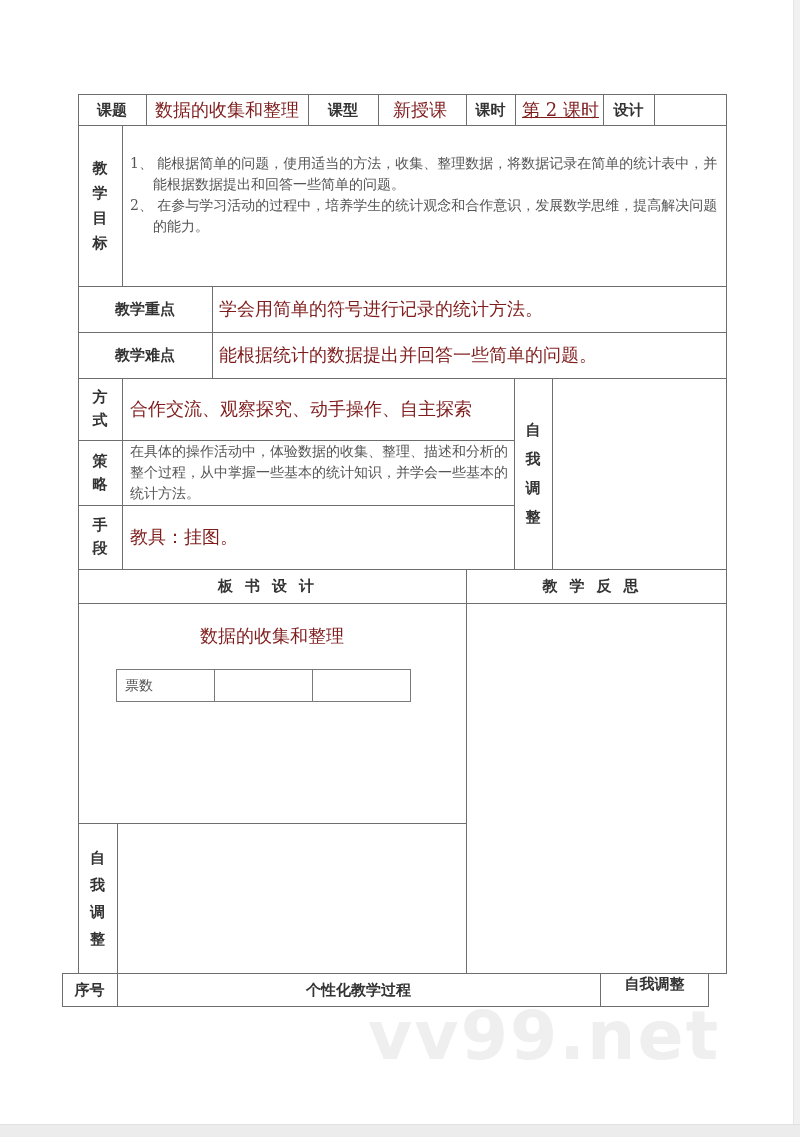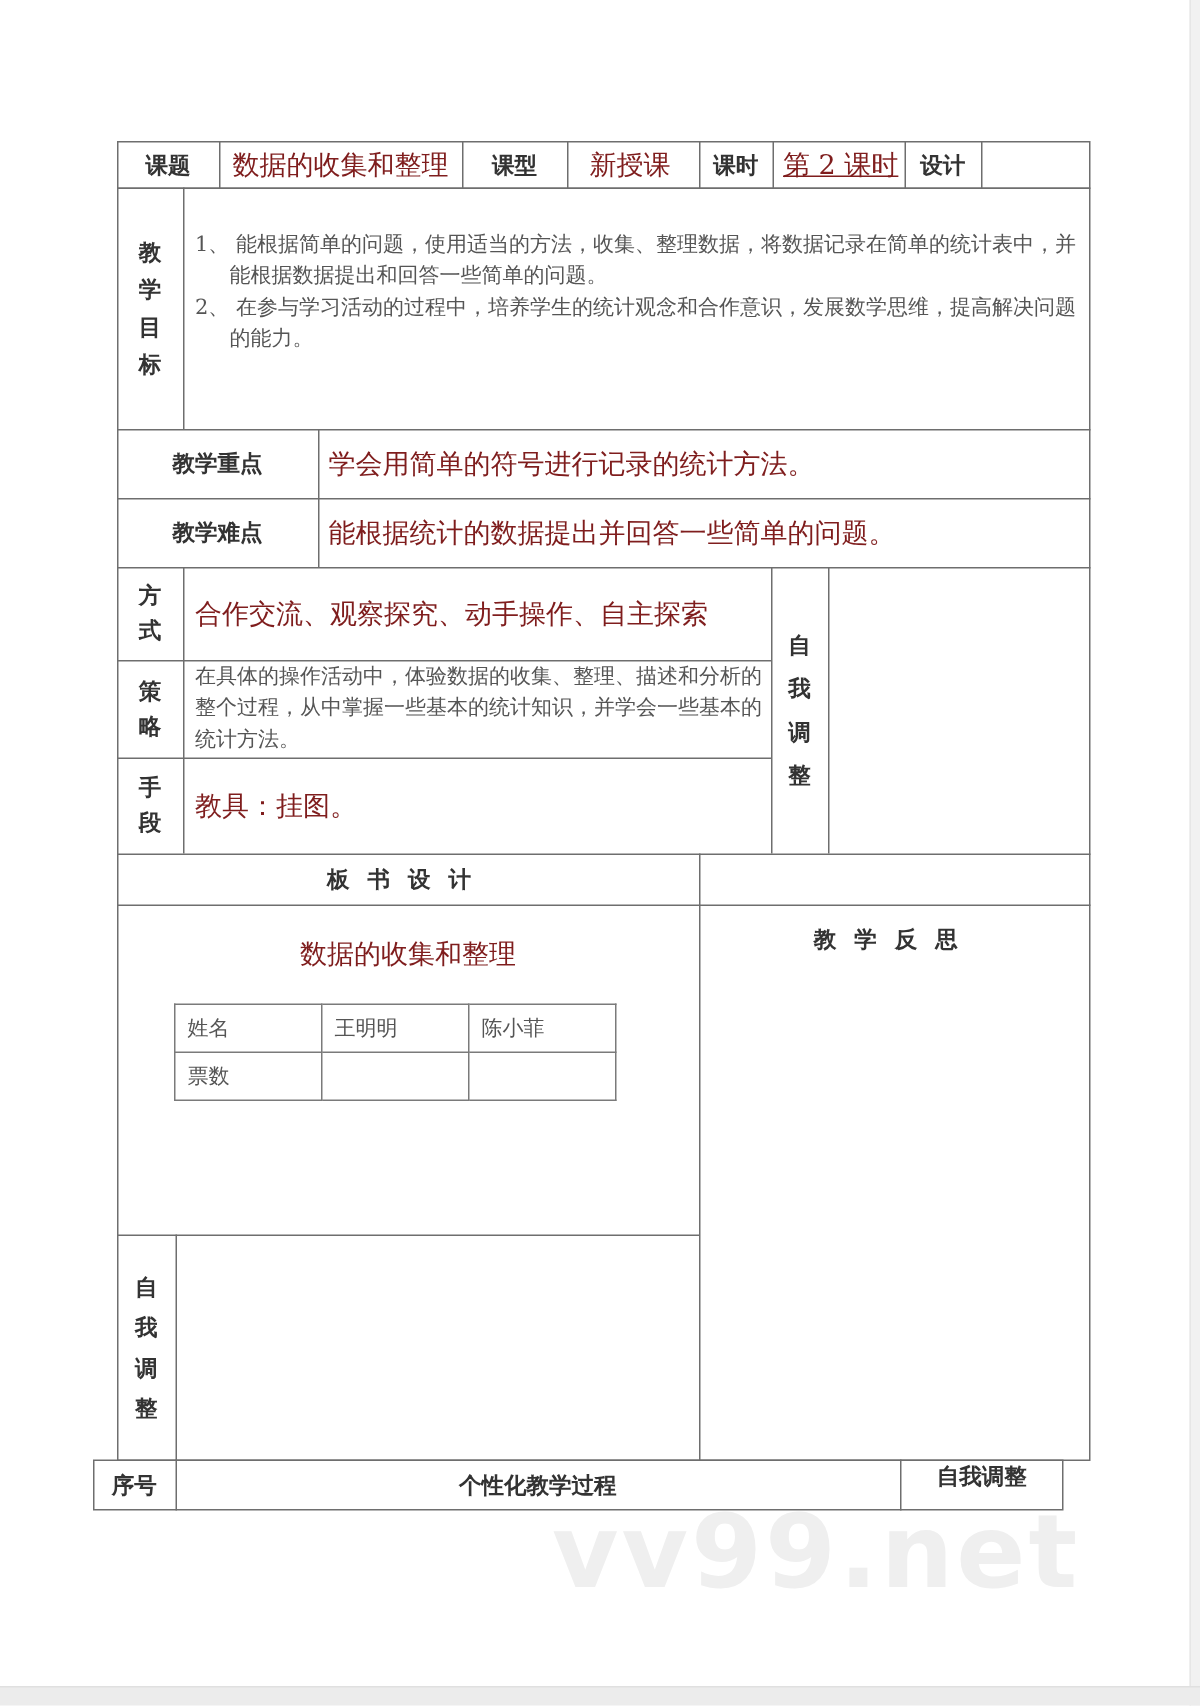--- a/index.html
+++ b/index.html
@@ -111,33 +111,28 @@
   <span>整</span>
 </div>
 <div class="cell val" style="left:556px; top:380px; width:166px; height:186px;"></div>
 
 <div class="hline" style="left:78px; top:569px; width:649px;"></div>
 
 <div class="vline" style="left:466px; top:569px; height:405px;"></div>
 <div class="cell label" style="left:78px; top:569px; width:388px; height:34px;">
     <span class="spaced">板书设计</span>
   </div>
-<div class="cell label" style="left:466px; top:569px; width:261px; height:34px;margin-top:40px;">
+<div class="cell label" style="left:466px; top:569px; width:261px; height:34px;">
     <span class="spaced">教学反思</span>
   </div>
 <div class="hline" style="left:78px; top:603px; width:649px;"></div>
 
 <div class="cell val" style="left:78px; top:622px; width:388px; height:28px; justify-content:center;">数据的收集和整理</div>
 <table class="inner-table" style="left:116px; top:669px;">
   <tbody>
-      <tr>
-    <td>姓名</td>
-    <td>王明明</td>
-    <td>陈小菲</td>
-  </tr>
   <tr>
     <td>票数</td>
     <td></td>
     <td></td>
   </tr>
 </tbody>
   </table>
 
 <div class="cell val" style="left:470px; top:607px; width:252px; height:362px;"></div>
 

